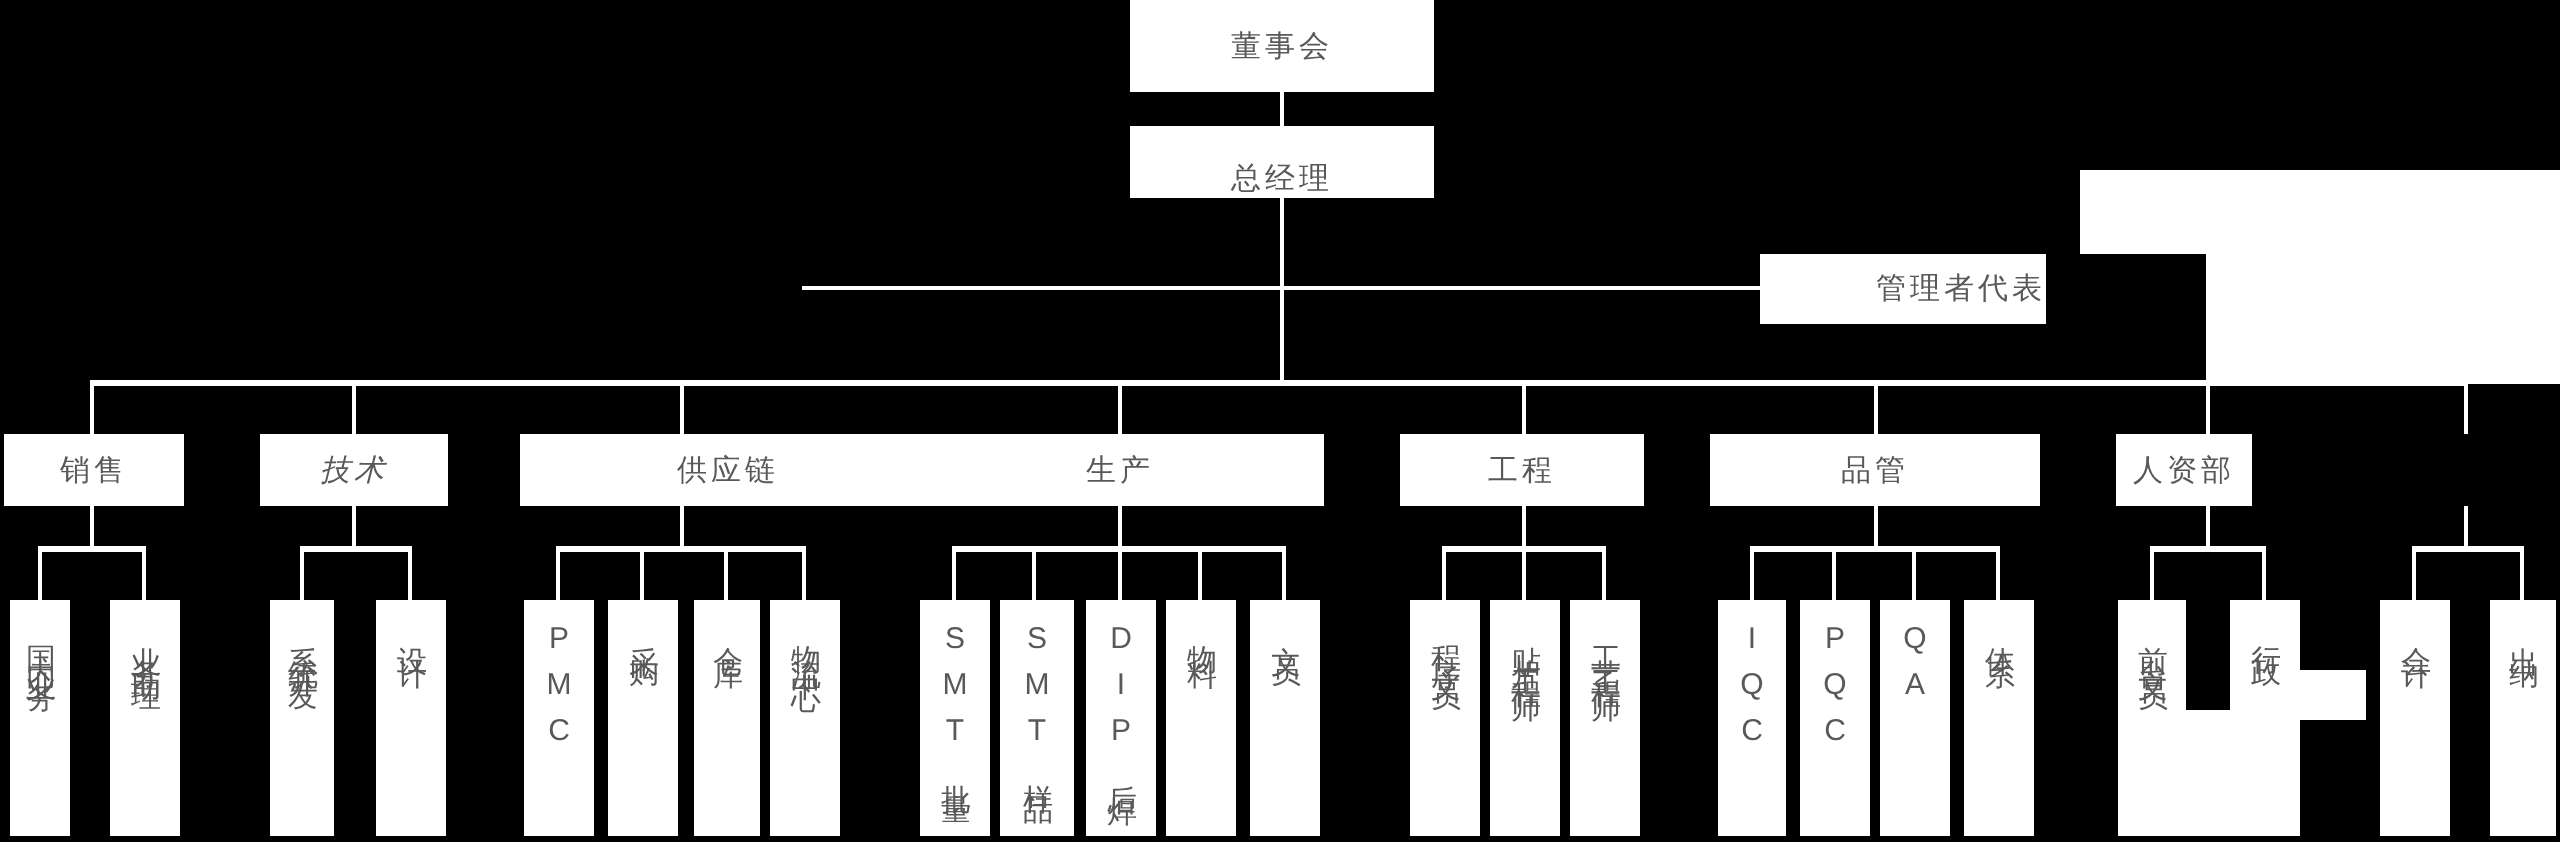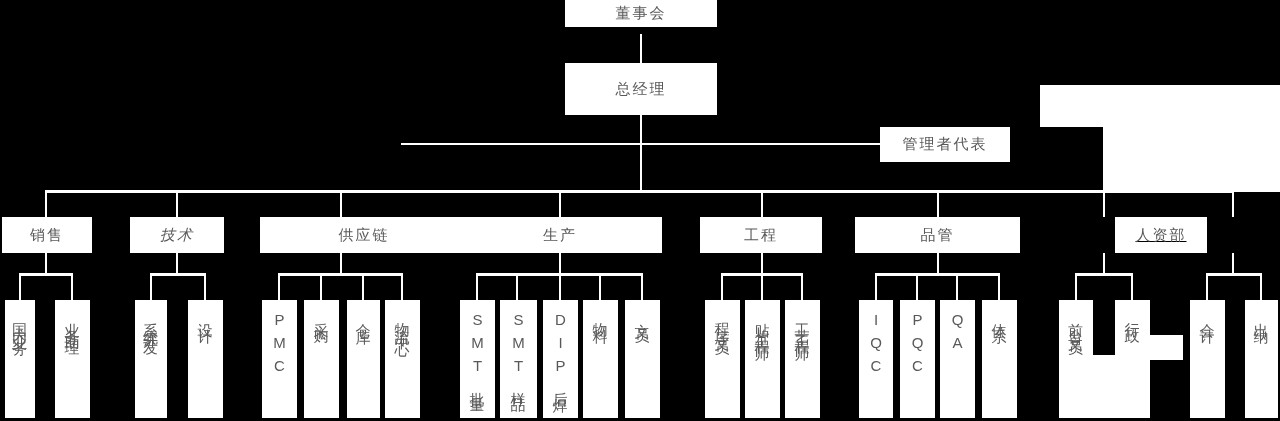--- a/index.html
+++ b/index.html
@@ -78,27 +78,27 @@
   <div class="vline" style="left:801px;top:273px;height:27px;"></div>
   <div class="vline" style="left:875px;top:273px;height:27px;"></div>
   <div class="vline" style="left:916px;top:273px;height:27px;"></div>
   <div class="vline" style="left:956px;top:273px;height:27px;"></div>
   <div class="vline" style="left:998px;top:273px;height:27px;"></div>
   <div class="vline" style="left:1075px;top:273px;height:27px;"></div>
   <div class="vline" style="left:1131px;top:273px;height:27px;"></div>
   <div class="vline" style="left:1206px;top:273px;height:27px;"></div>
   <div class="vline" style="left:1260px;top:273px;height:27px;"></div>
 
-  <div class="box" style="left:565px;top:0;width:152px;height:27px;">
+  <div class="box" style="left:565px;top:0;width:152px;height:46px;">
     <span class="lbl">董事会</span>
   </div>
-  <div class="box" style="left:565px;top:63px;width:152px;height:52px;">
+  <div class="box" style="left:565px;top:63px;width:152px;height:36px;align-items:flex-end;">
     <span class="lbl">总经理</span>
   </div>
-  <div class="box" style="left:880px;top:127px;width:130px;height:35px;">
+  <div class="box" style="left:880px;top:127px;width:143px;height:35px;justify-content:flex-end;">
     <span class="lbl">管理者代表</span>
   </div>
 
   <div class="box dept" style="left:2px;width:90px;">
       <span class="lbl">销售</span>
     </div>
   <div class="box dept" style="left:130px;width:94px;font-style:italic;">
       <span class="lbl">技术</span>
     </div>
   <div class="box dept" style="left:260px;width:208px;">
@@ -106,21 +106,21 @@
     </div>
   <div class="box dept" style="left:458px;width:204px;">
       <span class="lbl">生产</span>
     </div>
   <div class="box dept" style="left:855px;width:165px;">
       <span class="lbl">品管</span>
     </div>
   <div class="box dept" style="left:700px;width:122px;">
       <span class="lbl">工程</span>
     </div>
-  <div class="box dept" style="left:1115px;width:92px;text-decoration:underline;">
+  <div class="box dept" style="left:1058px;width:68px;">
       <span class="lbl">人资部</span>
     </div>
 
   <div class="leaf" style="left:5px;width:30px;">
       <span class="vtext">国内业务</span>
     </div>
   <div class="leaf" style="left:55px;width:35px;">
       <span class="vtext">业务助理</span>
     </div>
   <div class="leaf" style="left:135px;width:32px;">

